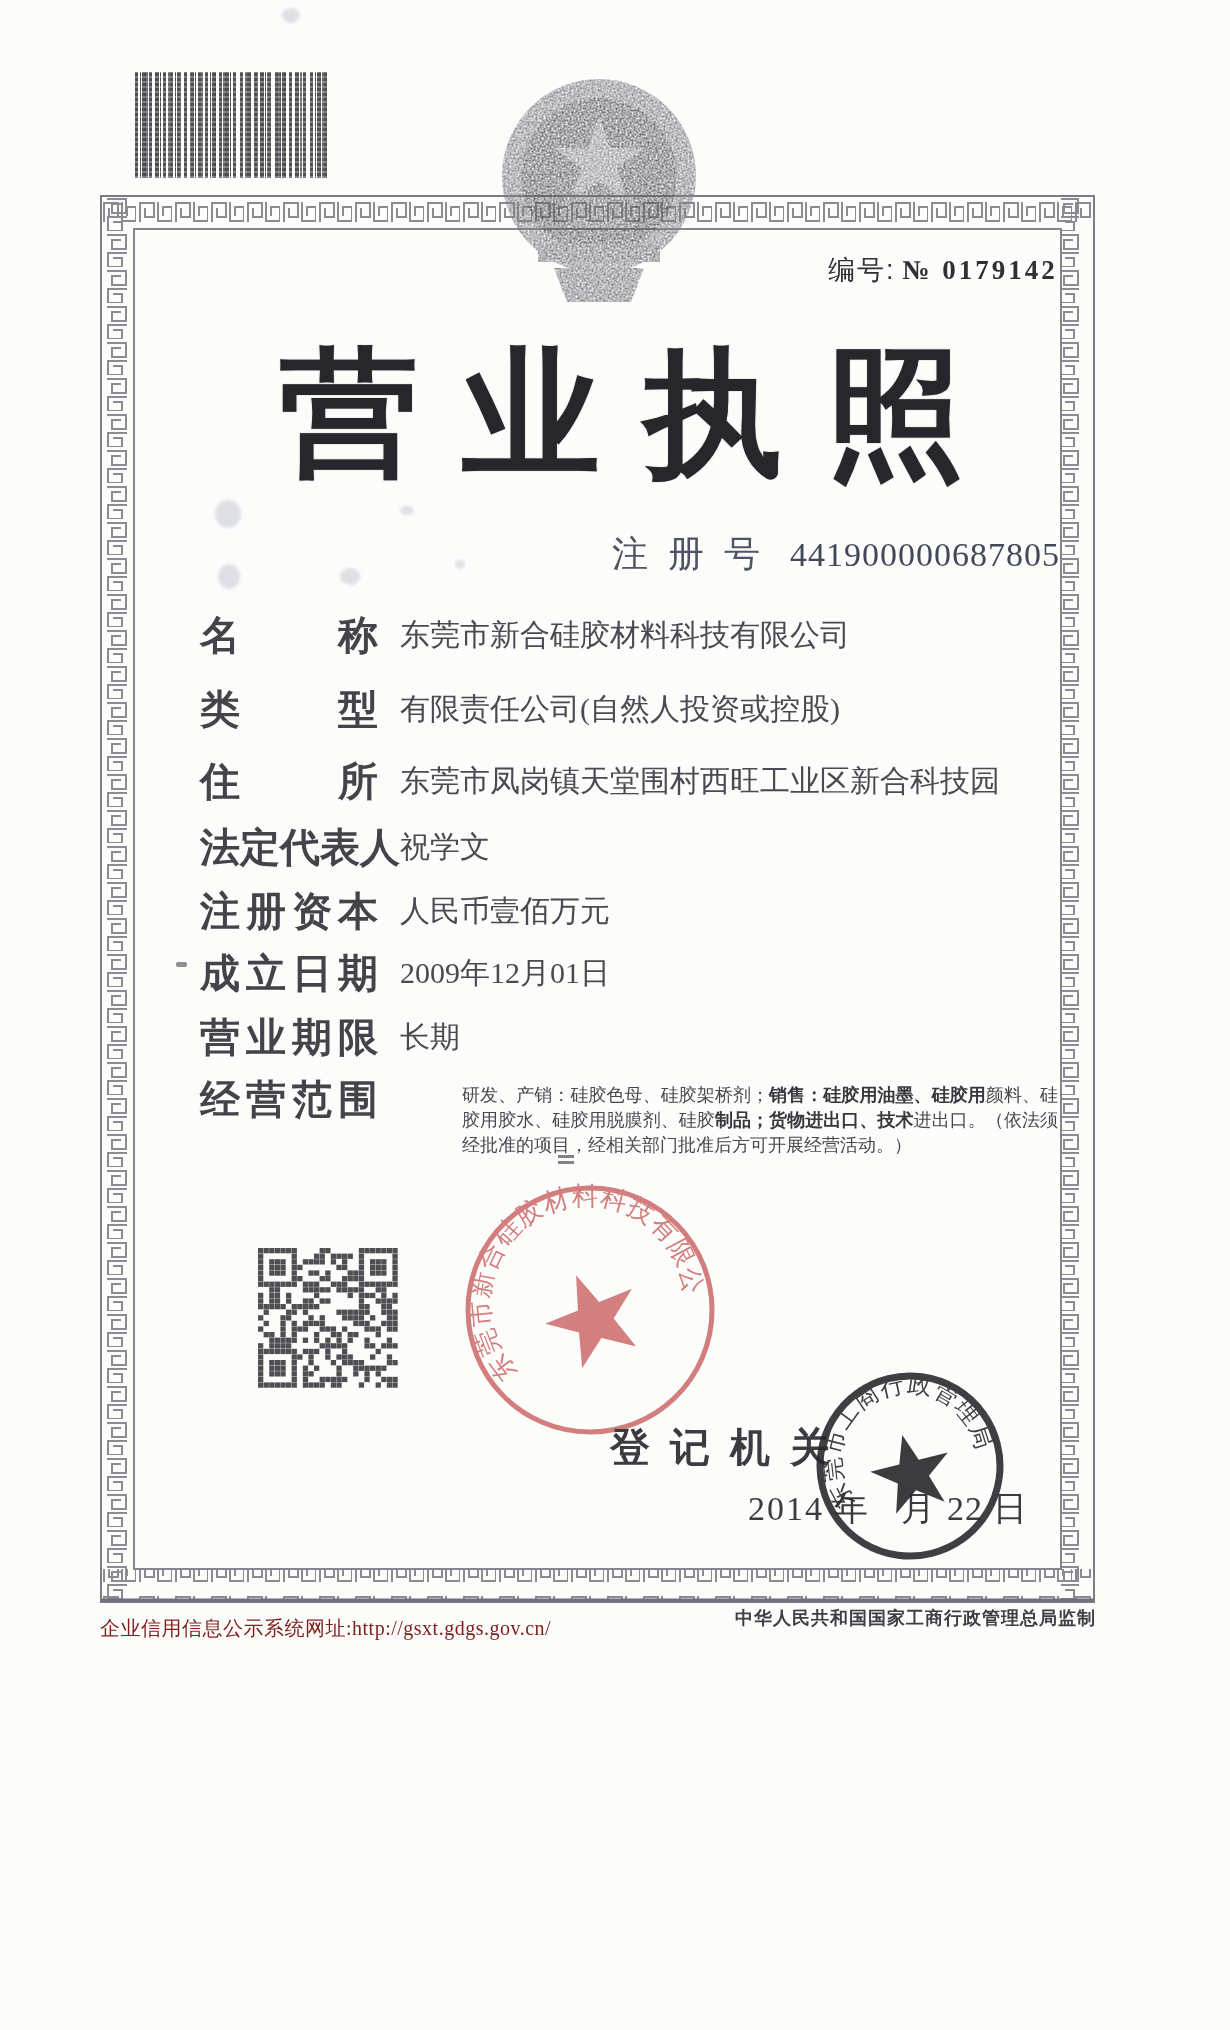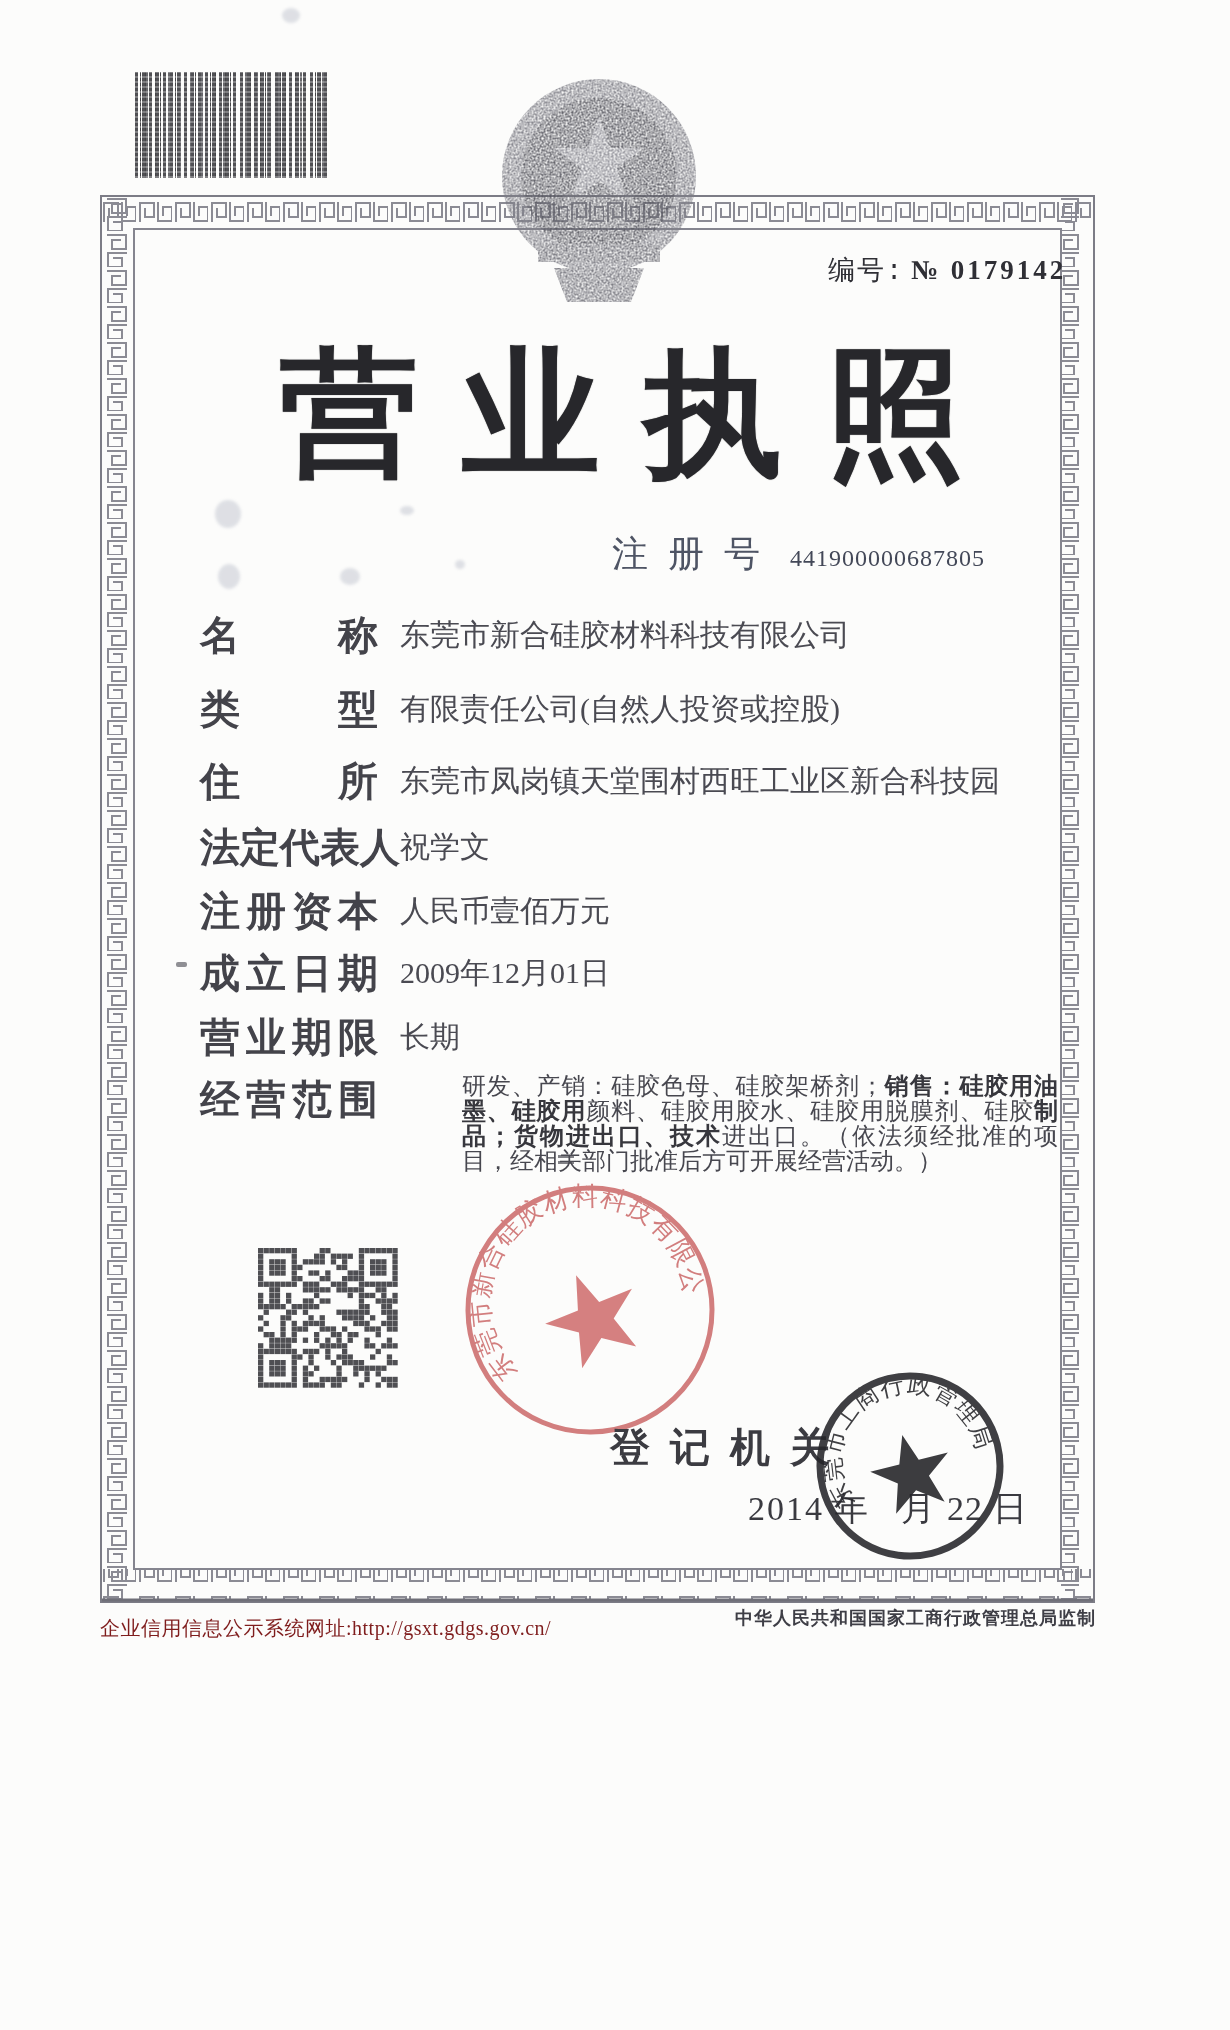--- a/index.html
+++ b/index.html
@@ -16,44 +16,44 @@
     filter:blur(.4px) contrast(1.05);}
 
   
   .frame{position:absolute;left:100px;top:195px;width:995px;height:1408px;}
 
   
   .emblem{position:absolute;left:498px;top:76px;width:202px;height:230px;opacity:.92;}
 
   
   .serial{position:absolute;left:828px;top:252px;font-size:27px;color:#2f2f35;white-space:nowrap;}
-  .serial .lbl{font-family:Liberation Mono, monospace;letter-spacing:2px;}
+  .serial .lbl{font-family:Liberation Sans, sans-serif;letter-spacing:2px;}
   .serial .no{font-family:"Liberation Serif",serif;font-weight:bold;margin-left:0;letter-spacing:3px;}
 
   
   .title{position:absolute;left:230px;top:322px;width:740px;text-align:center;
          font-family:Liberation Serif, serif;font-weight:900;font-size:138px;
          letter-spacing:44px;padding-left:44px;color:#27272b;white-space:nowrap;
          text-shadow:0 0 1px rgba(40,40,40,.7);}
 
   
   .regline{position:absolute;left:612px;top:530px;white-space:nowrap;color:#4a4f5e;}
   .regline .rlbl{font-size:36px;letter-spacing:20px;color:#4e5464;}
-  .regline .rno{font-size:24px;font-family:"Liberation Serif",serif;margin-left:6px;letter-spacing:1px;color:#434858;}
+  .regline .rno{font-size:34px;font-family:"Liberation Serif",serif;margin-left:6px;letter-spacing:1px;color:#434858;}
 
   
   .rows{position:absolute;left:0;top:0;width:1230px;}
   .row{position:absolute;left:200px;display:flex;align-items:flex-start;}
   .row .lab{width:178px;display:inline-flex;justify-content:space-between;
             font-size:40px;color:#43434a;font-weight:600;flex:none;}
   .row .val{margin-left:22px;margin-top:7px;font-size:30px;color:#4a4a52;white-space:nowrap;}
   .row1{top:608px}.row2{top:682px}.row3{top:754px}.row4{top:820px}
   .row5{top:884px}.row6{top:946px}.row7{top:1010px}.row8{top:1072px}
-  .row8 .val{margin-left:84px;margin-top:2px;width:596px;white-space:normal;
-             font-size:24px;line-height:25px;color:#47474f;text-align:justify;}
+  .row8 .val{margin-left:84px;margin-top:11px;width:596px;white-space:normal;
+             font-size:18px;line-height:25px;color:#47474f;text-align:justify;}
   .row8 .val .bold{font-weight:bold;color:#37373d;}
 
   
   .qr{position:absolute;left:258px;top:1248px;width:140px;height:140px;opacity:.85;filter:blur(.3px);}
 
   
   .red-stamp{position:absolute;left:458px;top:1178px;width:264px;height:264px;opacity:.8;filter:blur(.4px);}
   .black-stamp{position:absolute;left:812px;top:1368px;width:196px;height:196px;opacity:.88;filter:blur(.3px);}
 
   

